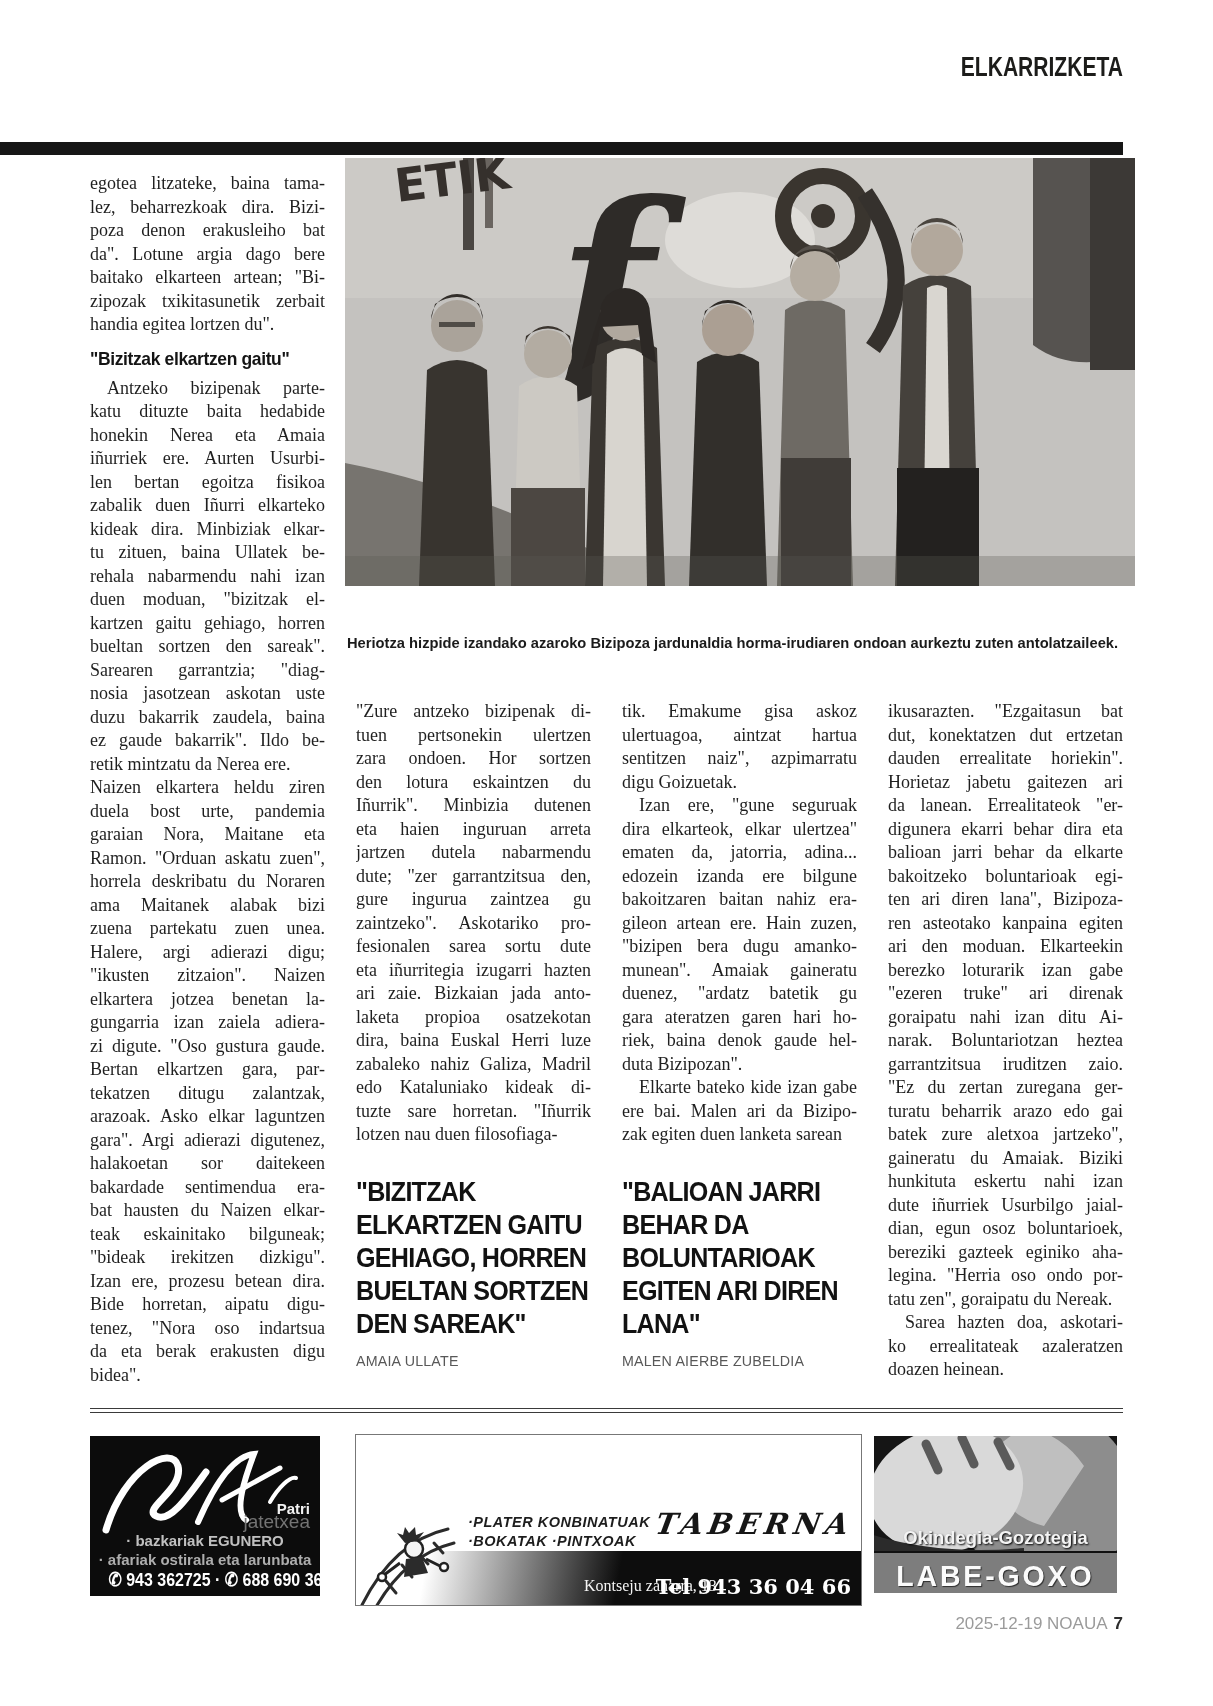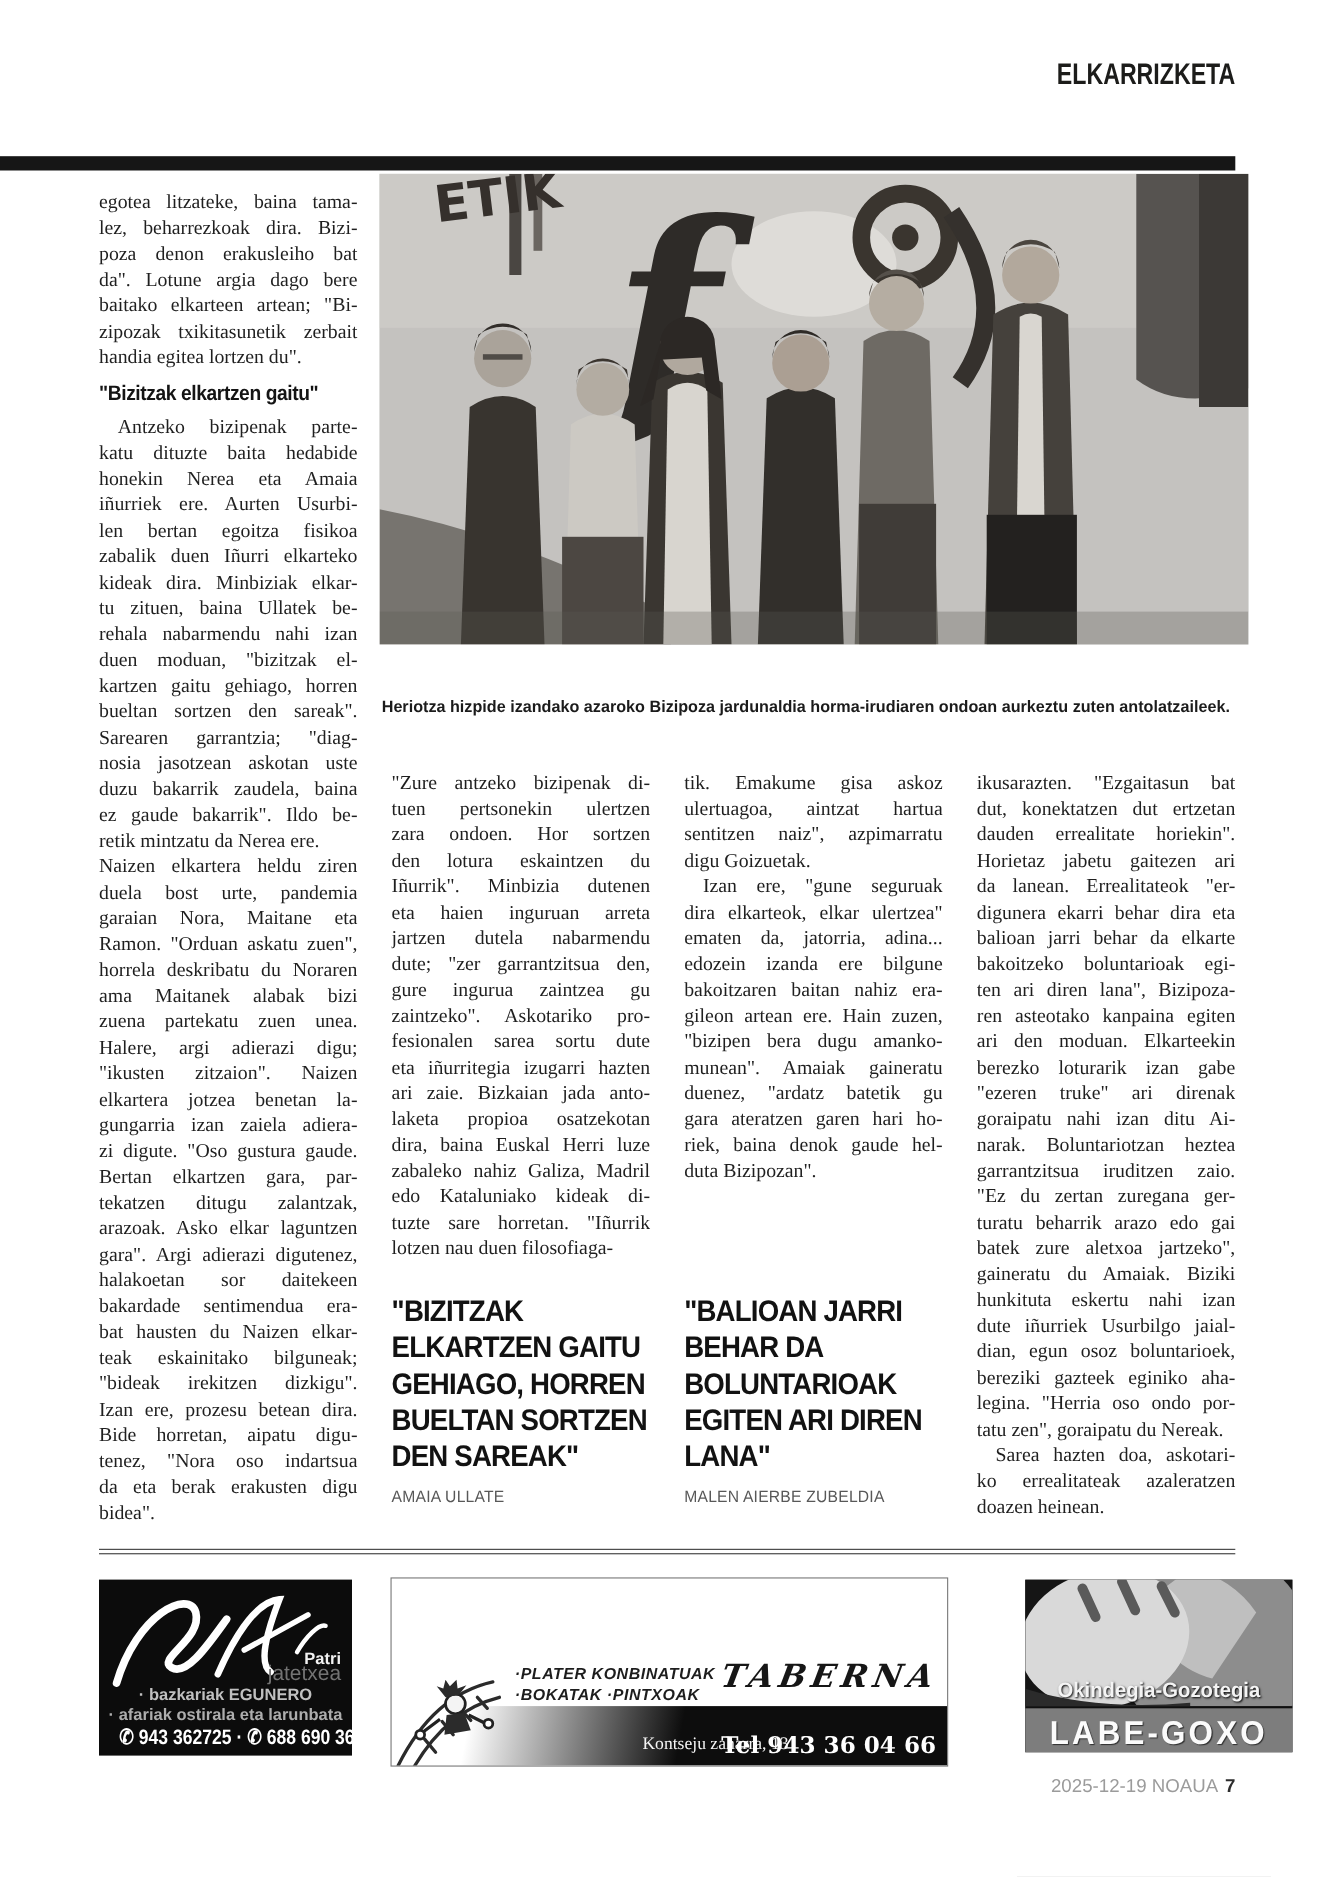--- a/index.html
+++ b/index.html
@@ -64,21 +64,21 @@
   .tx-taberna{position:absolute;left:300px;top:72px;font-family:"DejaVu Serif",serif;font-weight:bold;
         font-style:italic;font-size:29px;color:#161616;letter-spacing:5px;transform:skewX(-10deg);white-space:nowrap;}
   .tx-band{position:absolute;left:0;bottom:0;width:100%;height:54px;
         background:linear-gradient(100deg, rgba(10,10,10,0) 14%, #0d0d0d 52%);}
   .tx-address{position:absolute;left:228px;bottom:10px;font-family:"Liberation Serif",serif;
         font-size:16px;color:#f5f5f5;white-space:nowrap;}
   .tx-tel{position:absolute;right:10px;bottom:6px;font-family:"DejaVu Serif",serif;font-weight:bold;
         font-size:21px;color:#ffffff;white-space:nowrap;}
   .tx-jester{position:absolute;left:0px;bottom:-2px;}
   
-  .ad-labegoxo{position:absolute;left:932px;top:1436px;width:243px;height:157px;background:#151515;overflow:hidden;}
+  .ad-labegoxo{position:absolute;left:874px;top:1436px;width:243px;height:157px;background:#151515;overflow:hidden;}
   .lg-toplabel{position:absolute;left:0;bottom:44px;width:100%;text-align:center;
         font-family:"Liberation Sans",sans-serif;font-weight:bold;font-size:19px;color:#f4f4f4;
         text-shadow:1px 1px 2px #000;white-space:nowrap;transform:scaleX(0.97);}
   .lg-strip{position:absolute;left:0;bottom:0;width:100%;height:40px;background:#7d7d7d;
         border-top:2px solid #101010;display:flex;align-items:flex-end;justify-content:center;}
   .lg-name{font-family:"Liberation Sans",sans-serif;font-weight:bold;font-size:30px;color:#fbfbfb;
         letter-spacing:3px;text-shadow:1px 1px 1px #2e2e2e;white-space:nowrap;transform:scaleX(0.95);}
   
   .footer{position:absolute;top:1614px;right:90px;font-family:"Liberation Sans",sans-serif;font-size:17px;
         color:#9b9b9b;white-space:nowrap;}
@@ -247,20 +247,25 @@
         <div class="line">edozein izanda ere bilgune</div>
         <div class="line">bakoitzaren baitan nahiz era-</div>
         <div class="line">gileon artean ere. Hain zuzen,</div>
         <div class="line">"bizipen bera dugu amanko-</div>
         <div class="line">munean". Amaiak gaineratu</div>
         <div class="line">duenez, "ardatz batetik gu</div>
         <div class="line">gara ateratzen garen hari ho-</div>
         <div class="line">riek, baina denok gaude hel-</div>
         <div class="line lastline">duta Bizipozan".</div>
       </div>
+      <div class="block indent">
+        <div class="line">Elkarte bateko kide izan gabe</div>
+        <div class="line">ere bai. Malen ari da Bizipo-</div>
+        <div class="line lastline">zak egiten duen lanketa sarean</div>
+      </div>
     </div>
   <div class="col col4">
       <div class="block plain">
         <div class="line">ikusarazten. "Ezgaitasun bat</div>
         <div class="line">dut, konektatzen dut ertzetan</div>
         <div class="line">dauden errealitate horiekin".</div>
         <div class="line">Horietaz jabetu gaitezen ari</div>
         <div class="line">da lanean. Errealitateok "er-</div>
         <div class="line">digunera ekarri behar dira eta</div>
         <div class="line">balioan jarri behar da elkarte</div>

